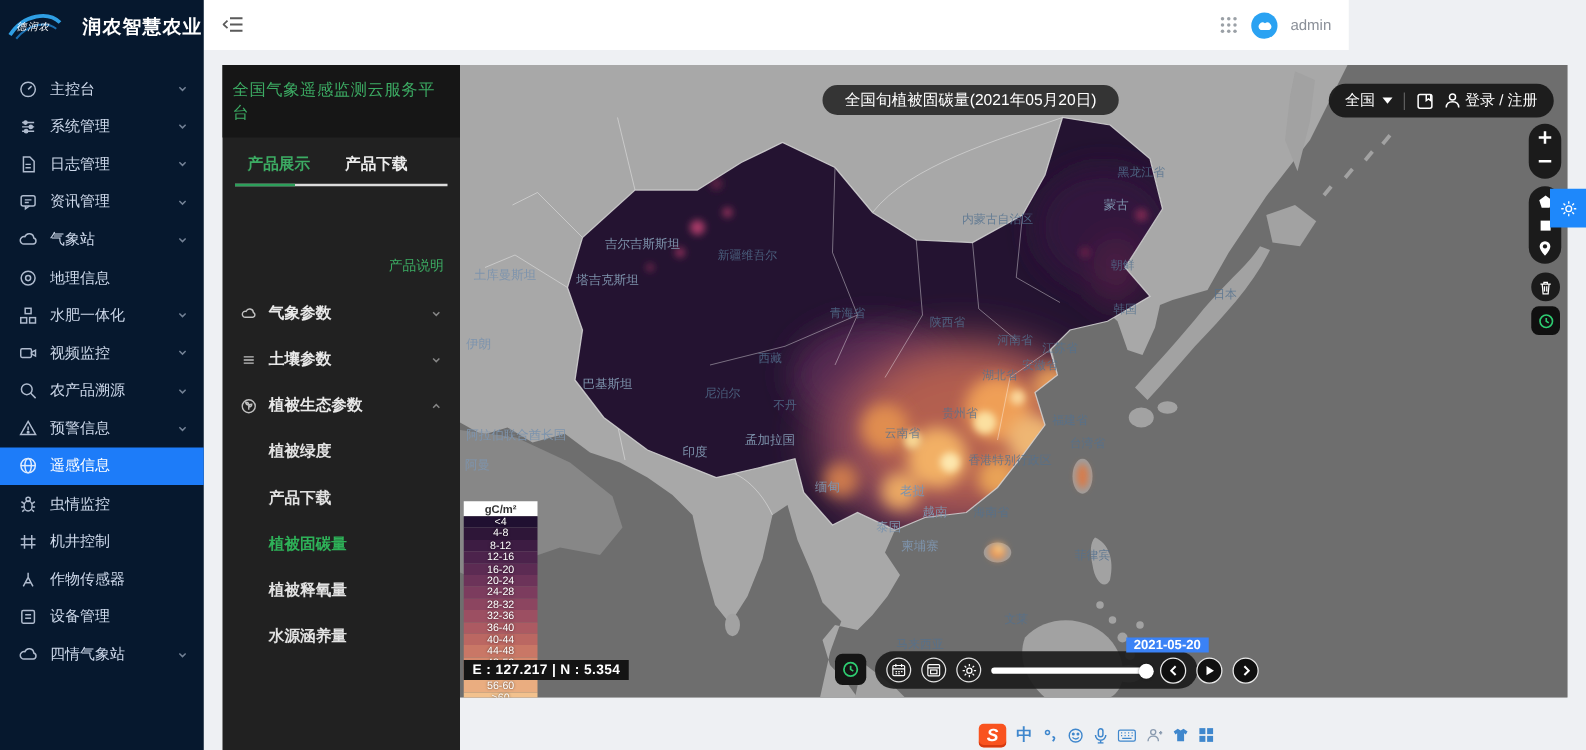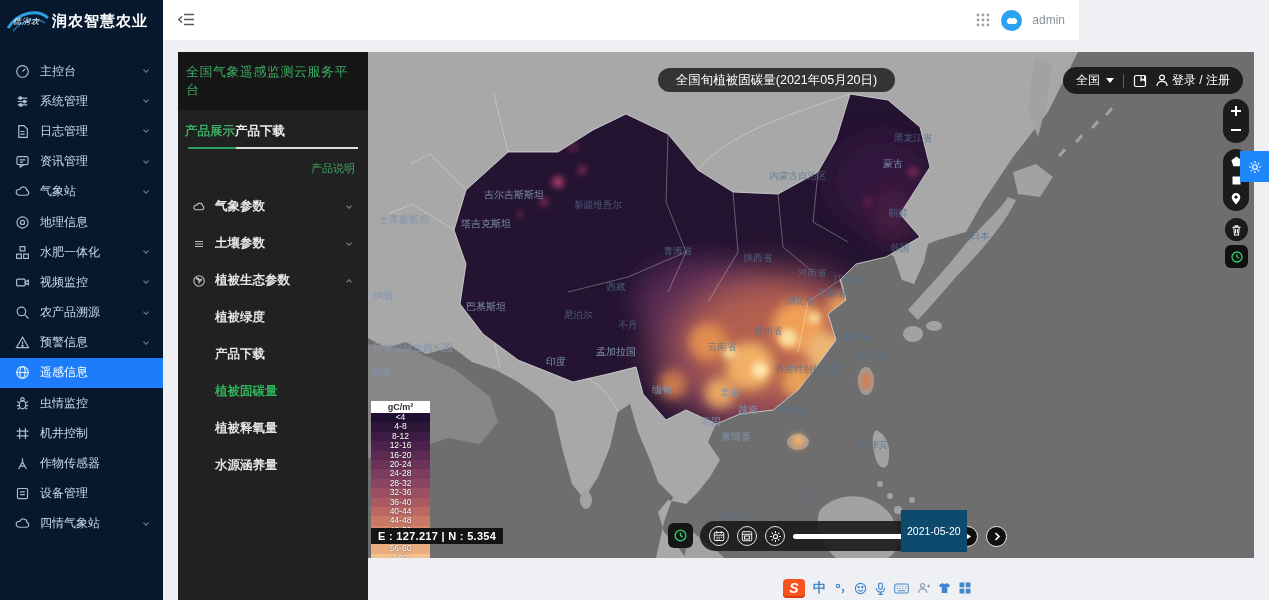--- a/index.html
+++ b/index.html
@@ -1,21 +1,21 @@
 <!DOCTYPE html>
 <html><head>
 <meta charset="utf-8">
 <style>
   * { box-sizing: border-box; margin: 0; padding: 0; }
   html,body { width:1269px; height:600px; overflow:hidden; }
   body { position:relative; background:#eef0f3; font-family:"Liberation Sans","DejaVu Sans",sans-serif; }
 
   
   .sidebar { position:absolute; left:0; top:0; width:163px; height:600px; background:#06182e; z-index:10; }
-  .logo-row { display:flex; align-items:center; height:42px; padding-left:5px; gap:1px; }
+  .logo-row { display:flex; align-items:center; height:42px; padding-left:5px; gap:15px; }
   .logo-swoosh { position:relative; width:46px; height:28px; flex:0 0 auto; }
   .logo-swoosh svg { position:absolute; left:0; top:0; }
   .logo-script { position:absolute; left:8px; top:9px; color:#fff; font-size:8px; font-style:italic; white-space:nowrap; letter-spacing:1px; }
   .logo-title { color:#fff; font-size:15px; font-weight:bold; letter-spacing:1px; }
   .menu { margin-top:14px; }
   .side-item { display:flex; align-items:center; height:30.2px; padding:0 12px 0 15px; color:#cdd8ea; font-size:12px; cursor:pointer; }
   .side-item .s-icon { width:15px; height:15px; margin-right:10px; opacity:.85; display:inline-flex; }
   .side-item .s-icon svg { width:15px; height:15px; }
   .side-item .chev { margin-left:auto; opacity:.55; display:inline-flex; }
   .side-item.active { background:#1d7cf9; color:#fff; }
@@ -56,32 +56,32 @@
   .legend-row { height:9.4px; line-height:9.5px; color:#fff; font-size:8.5px; text-shadow:0 0 2px rgba(0,0,0,.65); }
   .coords { position:absolute; left:3px; top:476px; background:#141414; color:#fff; font-size:11px; font-weight:bold; padding:2px 7px; letter-spacing:.3px; z-index:5; }
 
   
   .reset-btn { position:absolute; left:300px; top:471px; width:25px; height:25px; border-radius:6px; background:#151515; display:flex; align-items:center; justify-content:center; z-index:4; cursor:pointer; }
   .timeline { position:absolute; left:332px; top:469px; width:258px; height:30px; background:rgba(26,26,26,.9); border-radius:16px; display:flex; align-items:center; padding:0 9px; gap:8px; z-index:4; }
   .tl-icon { width:20px; height:20px; border-radius:50%; border:1px solid #e4e4e4; display:flex; align-items:center; justify-content:center; flex:0 0 auto; cursor:pointer; }
   .slider-wrap { position:relative; width:127px; height:20px; flex:0 0 auto; }
   .slider-track { position:absolute; left:0; top:8px; width:127px; height:5px; background:#fff; border-radius:3px; cursor:pointer; }
   .slider-handle { position:absolute; right:-3px; top:4.5px; width:12px; height:12px; border-radius:50%; background:#fff; box-shadow:0 0 2px rgba(0,0,0,.5); cursor:pointer; }
-  .tl-tooltip { position:absolute; left:108px; top:-16px; background:#0c4a6e; color:#fff; font-size:10.5px; font-weight:normal; padding:15px 6px; white-space:nowrap; z-index:5; }
+  .tl-tooltip { position:absolute; left:108px; top:-16px; background:#3b82f6; color:#fff; font-size:10.5px; font-weight:bold; padding:0 6px; white-space:nowrap; z-index:5; }
   .tl-btn { width:21px; height:21px; border-radius:50%; border:1.5px solid #e8e8e8; background:#101010; display:flex; align-items:center; justify-content:center; flex:0 0 auto; cursor:pointer; }
 
   
   .panel { position:absolute; left:178px; top:52px; width:190px; height:548px; background:#212121; z-index:8; }
   .panel-title { background:#161616; color:#3cab63; font-size:13px; letter-spacing:.5px; padding:11px 8px; }
-  .tabs { display:flex; padding:13px 7px 7px; }
+  .tabs { display:flex; gap:28px; padding:13px 20px 7px; }
   .tab { color:#ececec; font-size:12.5px; font-weight:bold; cursor:pointer; }
   .tab.active { color:#3cab63; }
   .tab-line { position:relative; margin:0 10px; height:2px; background:#dcdcdc; }
   .tab-line .seg { position:absolute; left:0; top:0; width:48px; height:2px; background:#2ca05a; }
-  .product-note { text-align:right; color:#3cab63; font-size:11px; padding:12px 13px 2px 0; cursor:pointer; }
+  .product-note { text-align:right; color:#3cab63; font-size:11px; padding:12px 13px 2px 0; cursor:pointer;margin-top:44px; }
   .tree { padding-top:10px; }
   .tree-parent { display:flex; align-items:center; gap:9px; padding:10px 14px; color:#e8e8e8; font-size:12.5px; font-weight:bold; cursor:pointer; }
   .tree-parent .t-icon { display:inline-flex; opacity:.8; }
   .tree-parent .chev { margin-left:auto; opacity:.5; display:inline-flex; }
   .tree-child { padding:10px 14px 10px 37px; color:#e2e2e2; font-size:12.5px; font-weight:bold; cursor:pointer; }
   .tree-child.selected { color:#2eb158; }
 
   
   .ime { position:absolute; left:783px; top:577px; height:22px; display:flex; align-items:center; gap:8px; z-index:6; }
   .sogou-logo { width:22px; height:19px; background:#f9531f; border-radius:4px; color:#fff; font-weight:bold; font-style:italic; font-size:14px; display:flex; align-items:center; justify-content:center; box-shadow:inset 0 -2px 0 #d63a10; cursor:pointer; }
@@ -448,21 +448,21 @@
       <circle cx="430" cy="389" r="7" fill="#e9924f"></circle>
       <circle cx="431" cy="387" r="3.5" fill="#f7d08a"></circle>
     </g>
   </svg>
 
   <div>
       <span class="map-label" style="left: 525px; top: 112px;">蒙古</span>
       <span class="map-label" style="left: 146px; top: 143px;">吉尔吉斯斯坦</span>
       <span class="map-label" style="left: 118px; top: 172px;">塔吉克斯坦</span>
       <span class="map-label" style="left: 36px; top: 168px;">土库曼斯坦</span>
-      <span class="map-label" style="left: 15px; top: 244px;">伊朗</span>
+      <span class="map-label" style="left: 15px; top: 223px;">伊朗</span>
       <span class="map-label" style="left: 118px; top: 255px;">巴基斯坦</span>
       <span class="map-label" style="left: 45px; top: 296px;">阿拉伯联合酋长国</span>
       <span class="map-label" style="left: 14px; top: 320px;">阿曼</span>
       <span class="map-label" style="left: 188px; top: 310px;">印度</span>
       <span class="map-label dim" style="left: 210px; top: 263px;">尼泊尔</span>
       <span class="map-label dim" style="left: 260px; top: 273px;">不丹</span>
       <span class="map-label" style="left: 248px; top: 300px;">孟加拉国</span>
       <span class="map-label" style="left: 294px; top: 338px;">缅甸</span>
       <span class="map-label" style="left: 362px; top: 341px;">老挝</span>
       <span class="map-label" style="left: 380px; top: 358px;">越南</span>

